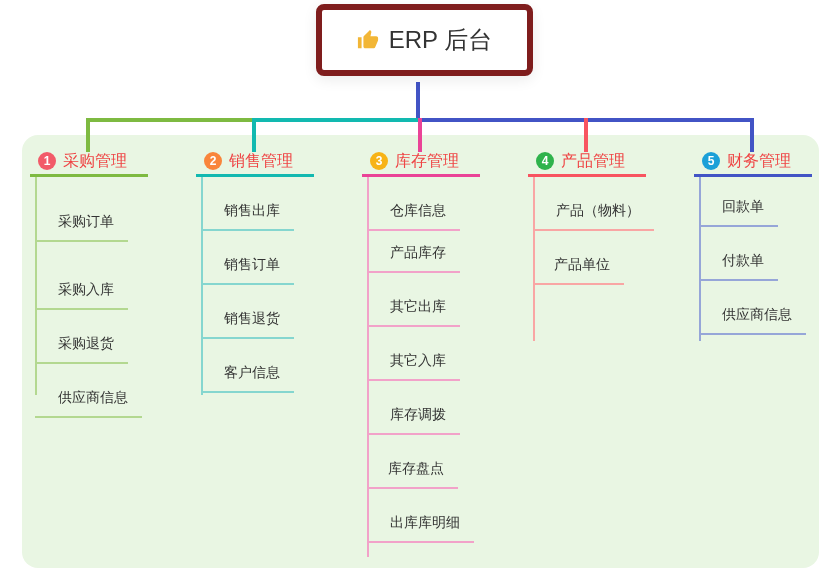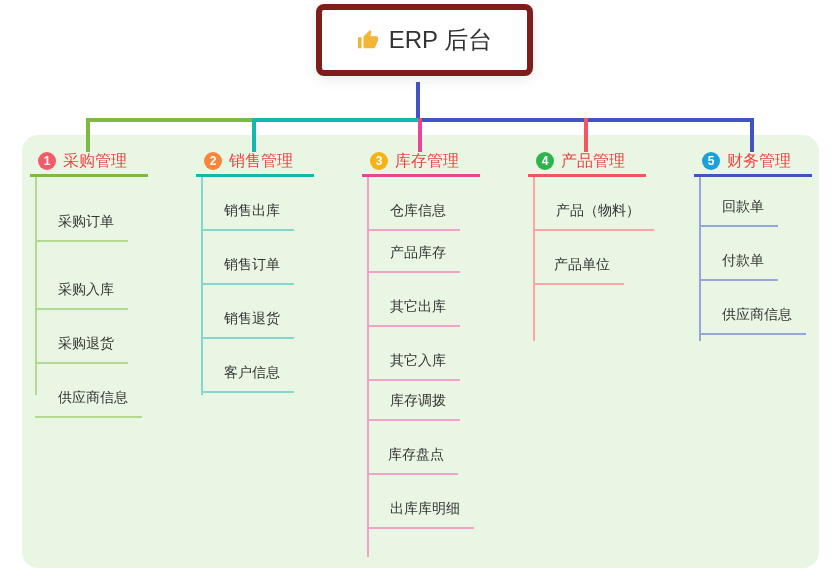--- a/index.html
+++ b/index.html
@@ -94,21 +94,21 @@
         <div class="hdr" style="border-bottom-color: rgb(234, 67, 151);">
           <span class="badge" style="background: rgb(247, 179, 22);">3</span>
           <span class="hlabel">库存管理</span>
         </div>
         <div class="subtree">
           <div class="vline" style="height: 380px; background: rgb(242, 162, 201);"></div>
           <div class="item" style="border-bottom-color: rgb(242, 162, 201); height: 54px;">仓库信息</div>
           <div class="item" style="border-bottom-color: rgb(242, 162, 201); height: 42px;">产品库存</div>
           <div class="item" style="border-bottom-color: rgb(242, 162, 201); height: 54px;">其它出库</div>
           <div class="item" style="border-bottom-color: rgb(242, 162, 201); height: 54px; text-align: right;">其它入库</div>
-          <div class="item" style="border-bottom-color: rgb(242, 162, 201); height: 40px;">库存调拨</div>
+          <div class="item" style="border-bottom-color: rgb(242, 162, 201); height: 54px;">库存调拨</div>
           <div class="item" style="border-bottom-color: rgb(242, 162, 201); height: 54px; padding-left: 21px;">库存盘点</div>
           <div class="item" style="border-bottom-color: rgb(242, 162, 201); height: 54px;">出库库明细</div>
         </div>
       </div>
       <div class="col" style="left: 528px; width: 118px;">
         <div class="hdr" style="border-bottom-color: rgb(248, 84, 96);">
           <span class="badge" style="background: rgb(47, 179, 76);">4</span>
           <span class="hlabel">产品管理</span>
         </div>
         <div class="subtree">

